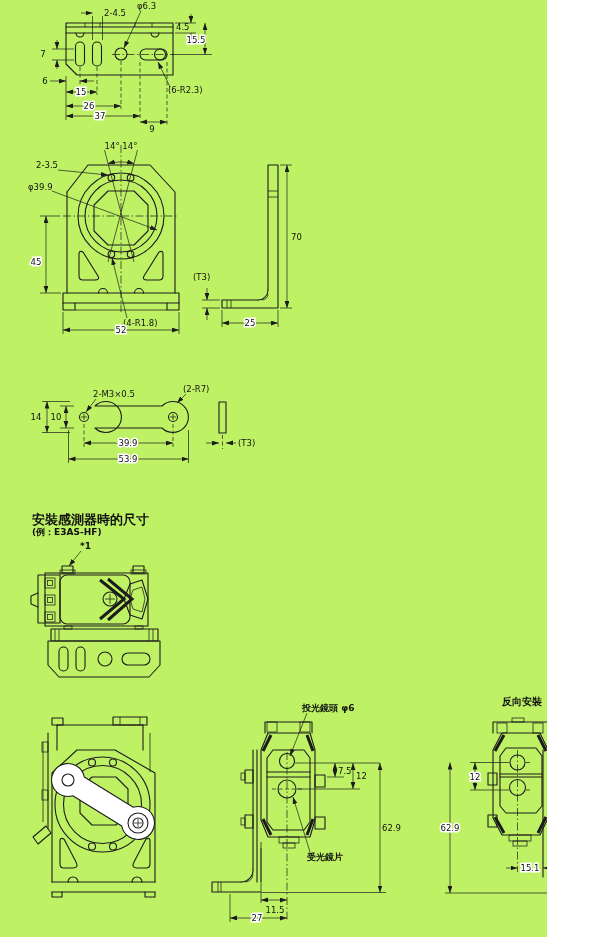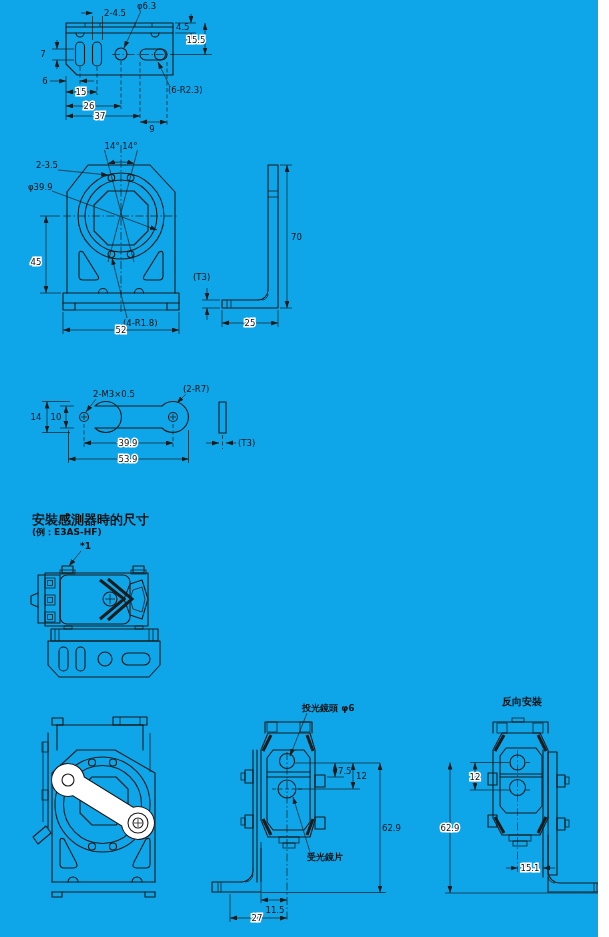--- a/index.html
+++ b/index.html
@@ -1,16 +1,16 @@
 <!DOCTYPE html>
 <html><head>
 <meta charset="utf-8">
 <style>
   html,body{margin:0;padding:0;background:#ffffff;}
-  .page{position:relative;width:598px;height:937px;background:#0ea5e9;overflow:hidden;
+  .page{position:relative;width:547px;height:937px;background:#bef264;overflow:hidden;
         font-family:"DejaVu Sans","Liberation Sans",sans-serif;}
   svg{position:absolute;left:0;top:0;}
   .ol{fill:none;stroke:#1c1c1c;stroke-width:1.1;stroke-linejoin:round;stroke-linecap:round;}
   .thin{fill:none;stroke:#1c1c1c;stroke-width:0.75;}
   .thick{fill:none;stroke:#1c1c1c;stroke-width:3;}
   .wfill{fill:#ffffff;stroke:#1c1c1c;stroke-width:1.1;stroke-linejoin:round;}
   .dim{fill:none;stroke:#1c1c1c;stroke-width:0.7;}
   .dima{marker-start:url(#as);marker-end:url(#ae);}
   .dime{marker-end:url(#ae);}
   .cl{stroke-dasharray:8 2.5 1.5 2.5;}

